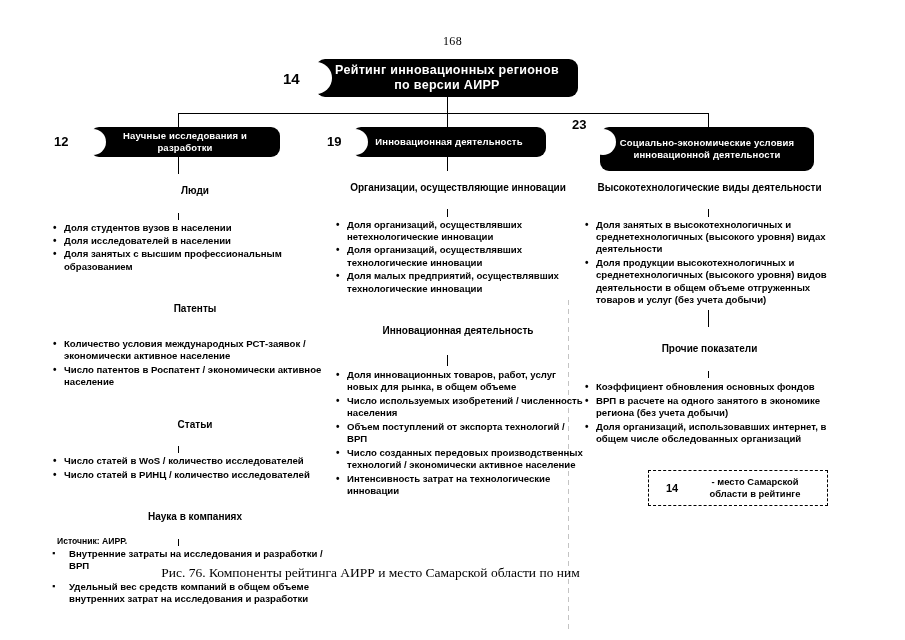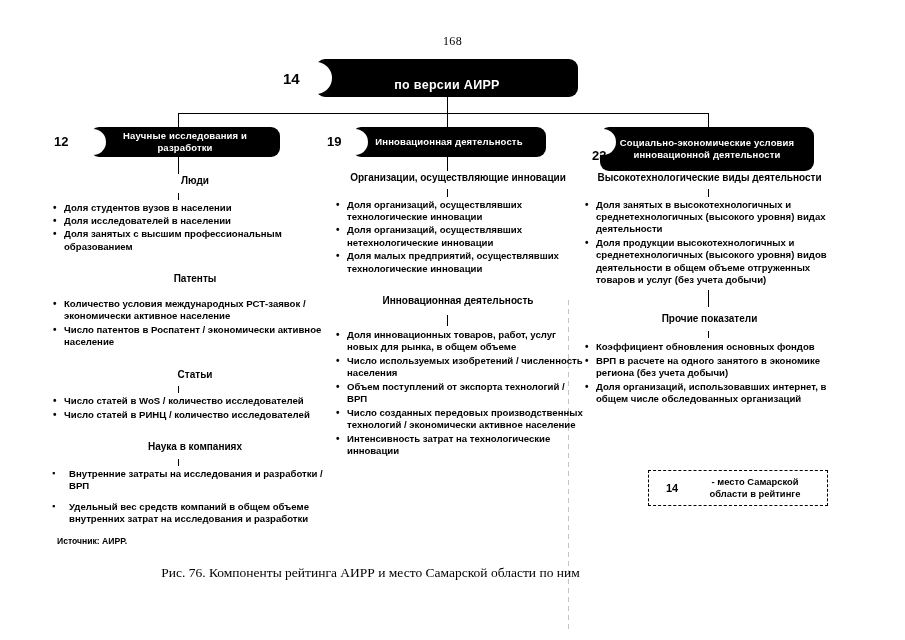--- a/index.html
+++ b/index.html
@@ -100,21 +100,21 @@
   #banner-col1 { left: 90px;  top: 127px; width: 190px; height: 30px; }
   #badge-col1  { left: 80px;  top: 129px; width: 26px;  height: 26px; }
   #rank-col1   { left: 54px;  top: 135px; font-size: 13px; text-align: center; }
 
   #banner-col2 { left: 352px; top: 127px; width: 194px; height: 30px; }
   #badge-col2  { left: 342px; top: 129px; width: 26px;  height: 26px; }
   #rank-col2   { left: 327px; top: 135px; font-size: 13px; text-align: right; }
 
   #banner-col3 { left: 600px; top: 127px; width: 214px; height: 44px; }
   #badge-col3  { left: 590px; top: 129px; width: 26px;  height: 26px; }
-  #rank-col3   { left: 572px; top: 149px; font-size: 13px; margin-left: 20px; }
+  #rank-col3   { left: 572px; top: 118px; font-size: 13px; }
 
   
   .line { position: absolute; background: #000000; }
   .v-line { width: 1px; }
   .h-line { height: 1px; }
 
   #trunk-down   { left: 447px; top: 97px;  height: 17px; }
   #trunk-bus    { left: 178px; top: 113px; width: 531px; }
   #drop-col1    { left: 178px; top: 113px; height: 14px; }
   #drop-col2    { left: 447px; top: 113px; height: 14px; }
@@ -130,21 +130,21 @@
   .column { position: absolute; }
   #column-1 { left: 50px;  top: 172px; width: 290px; }
   #column-2 { left: 333px; top: 169px; width: 250px; }
   #column-3 { left: 582px; top: 169px; width: 255px; }
 
   .group-heading {
     text-align: center;
     font-size: 10px;
     font-weight: bold;
     line-height: 1.25;
-    margin: 3px;
+    margin: 13px;
   }
 
   ul.indicator-list {
     list-style: none;
     margin: 0;
     padding: 0;
   }
   ul.indicator-list > li {
     position: relative;
     font-size: 9.6px;
@@ -226,21 +226,21 @@
 <body>
 
 <div class="page-number">168</div>
 
 <div class="scan-line"></div>
 
 <div class="rank-badge" id="title-badge"></div>
 <div class="rank-label" id="title-rank">14</div>
 <div class="banner" id="title-banner">
   <span class="banner-text">
-    <br>
+    <span>Рейтинг инновационных регионов</span><br>
     <span>по версии АИРР</span>
   </span>
 </div>
 
 <div class="line v-line" id="trunk-down"></div>
 <div class="line h-line" id="trunk-bus"></div>
 <div class="line v-line" id="drop-col1"></div>
 <div class="line v-line" id="drop-col2"></div>
 <div class="line v-line" id="drop-col3"></div>
 <div class="line v-line" id="stem-col1"></div>
@@ -314,22 +314,22 @@
   </ul>
 </div>
 
 <div class="column" id="column-2">
 
   <div class="group-heading">Организации, осуществляющие инновации</div>
   <div style="position:relative;height:11px;">
     <div class="sub-stem" style="left:114px;top:1px;height:8px;"></div>
   </div>
   <ul class="indicator-list">
+    <li>Доля организаций, осуществлявших нетехнологические инновации</li>
     <li>Доля организаций, осуществлявших технологические инновации</li>
-    <li>Доля организаций, осуществлявших нетехнологические инновации</li>
     <li>Доля малых предприятий, осуществлявших технологические инновации</li>
   </ul>
 
   <div class="gap-lg"></div>
   <div class="group-heading">Инновационная деятельность</div>
   <div style="position:relative;height:18px;">
     <div class="sub-stem" style="left:114px;top:4px;height:11px;"></div>
   </div>
   <ul class="indicator-list">
     <li>Доля инновационных товаров, работ, услуг новых для рынка, в общем объеме</li>

